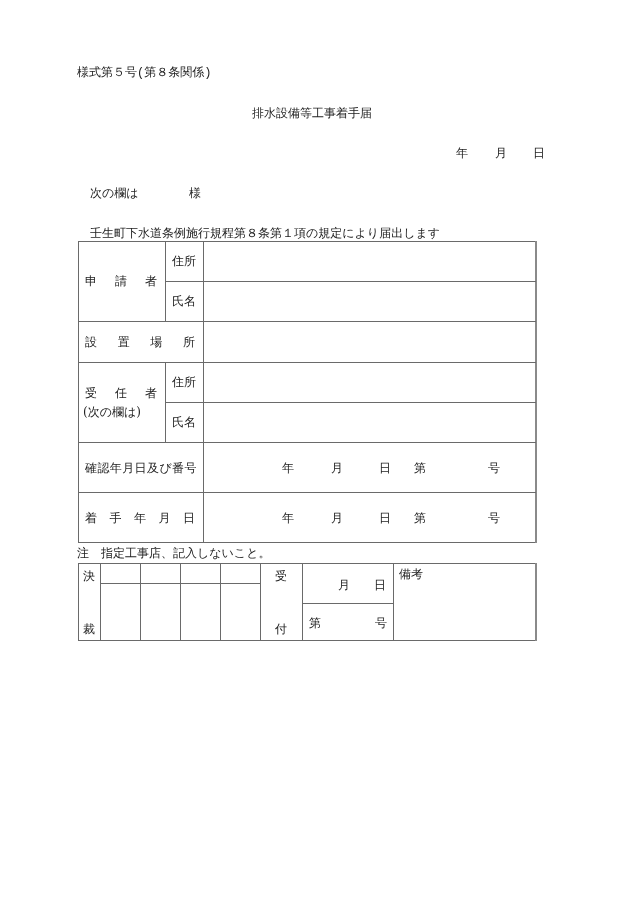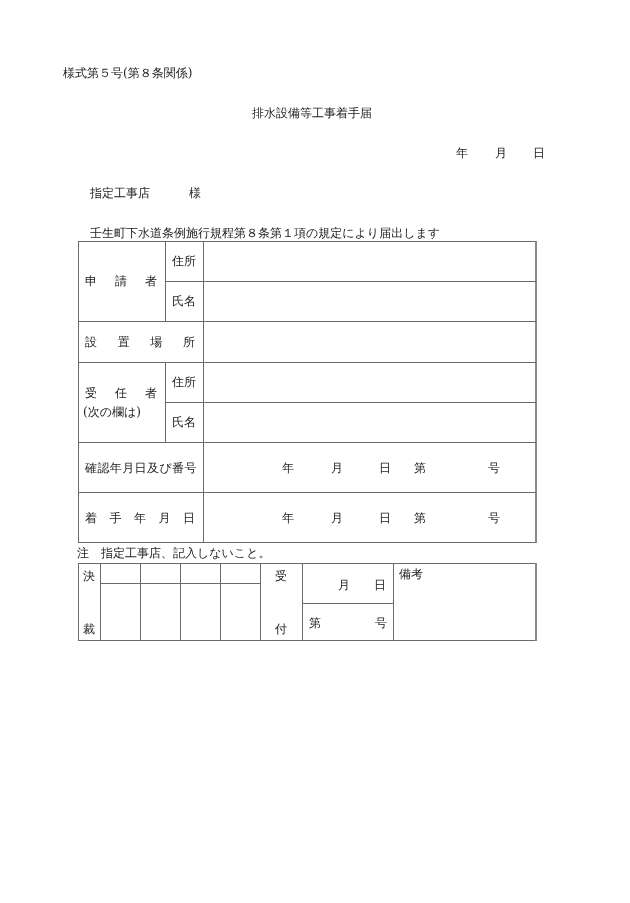--- a/index.html
+++ b/index.html
@@ -8,30 +8,30 @@
   .abs { position: absolute; white-space: nowrap; font-size: 12px; line-height: 14px; }
   .line { position: absolute; background: #6a6a6a; }
   .hl { height: 1px; }
   .vl { width: 1px; }
   .cell-text { position: absolute; font-size: 12px; line-height: 14px; white-space: nowrap; }
   .spread { display: flex; justify-content: space-between; }
 </style>
 </head>
 <body>
 
-<div class="abs" style="left:63px; top:66px;">様式第５号(第８条関係)</div>
+<div class="abs" style="left:77px; top:66px;font-family:Liberation Mono, monospace;">様式第５号(第８条関係)</div>
 <div class="abs" style="left:252px; top:106px;">排水設備等工事着手届</div>
 
 <div>
   <span class="abs" style="left:456px; top:146px;">年</span>
   <span class="abs" style="left:495px; top:146px;">月</span>
   <span class="abs" style="left:533px; top:146px;">日</span>
 </div>
 
-<div class="abs" style="left:90px; top:186px;">指定工事店</div>
+<div class="abs" style="left:90px; top:186px;">次の欄は</div>
 <div class="abs" style="left:189px; top:186px;">様</div>
 
 <div class="abs" style="left:90px; top:226px;">壬生町下水道条例施行規程第８条第１項の規定により届出します</div>
 
 <div>
 
   <div class="line hl" style="left:78px; top:241px; width:458px;"></div>
   <div class="line hl" style="left:78px; top:542px; width:458px;"></div>
   <div class="line vl" style="left:78px; top:241px; height:302px;"></div>
   <div class="line vl" style="left:535px; top:241px; height:302px; width:2px; background:#8a8a8a;"></div>

